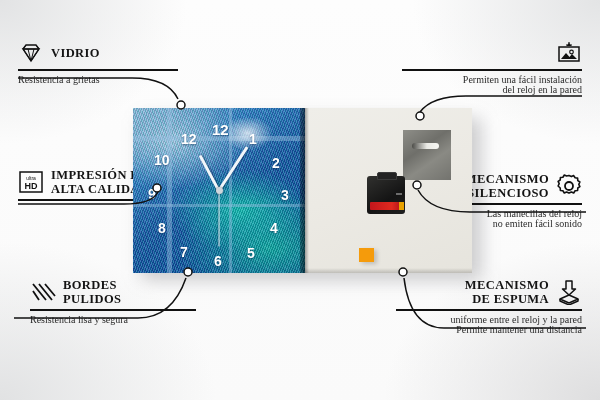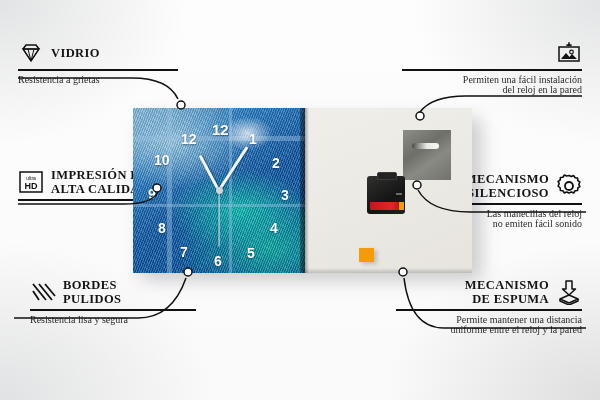--- a/index.html
+++ b/index.html
@@ -244,17 +244,17 @@
       </div>
       <span class="ico">
         <svg width="26" height="26" viewBox="0 0 26 26">
           <path d="M10 2 h6 v8 h3.5 L13 16 L6.5 10 H10 z" fill="none" stroke="#111" stroke-width="1.5" stroke-linejoin="round"></path>
           <path d="M13 16 l9 4 -9 4 -9-4 z" fill="none" stroke="#111" stroke-width="1.5" stroke-linejoin="round"></path>
           <path d="M4 20 v2 l9 4 9-4 v-2" fill="none" stroke="#111" stroke-width="1.5" stroke-linejoin="round"></path>
         </svg>
       </span>
     </div>
     <div class="c-rule" style="width:186px;margin-left:auto;"></div>
+    <div class="c-desc">uniforme entre el reloj y la pared</div>
     <div class="c-desc">Permite mantener una distancia</div>
-    <div class="c-desc">uniforme entre el reloj y la pared</div>
   </div>
 
 </div>
 
 </body></html>

